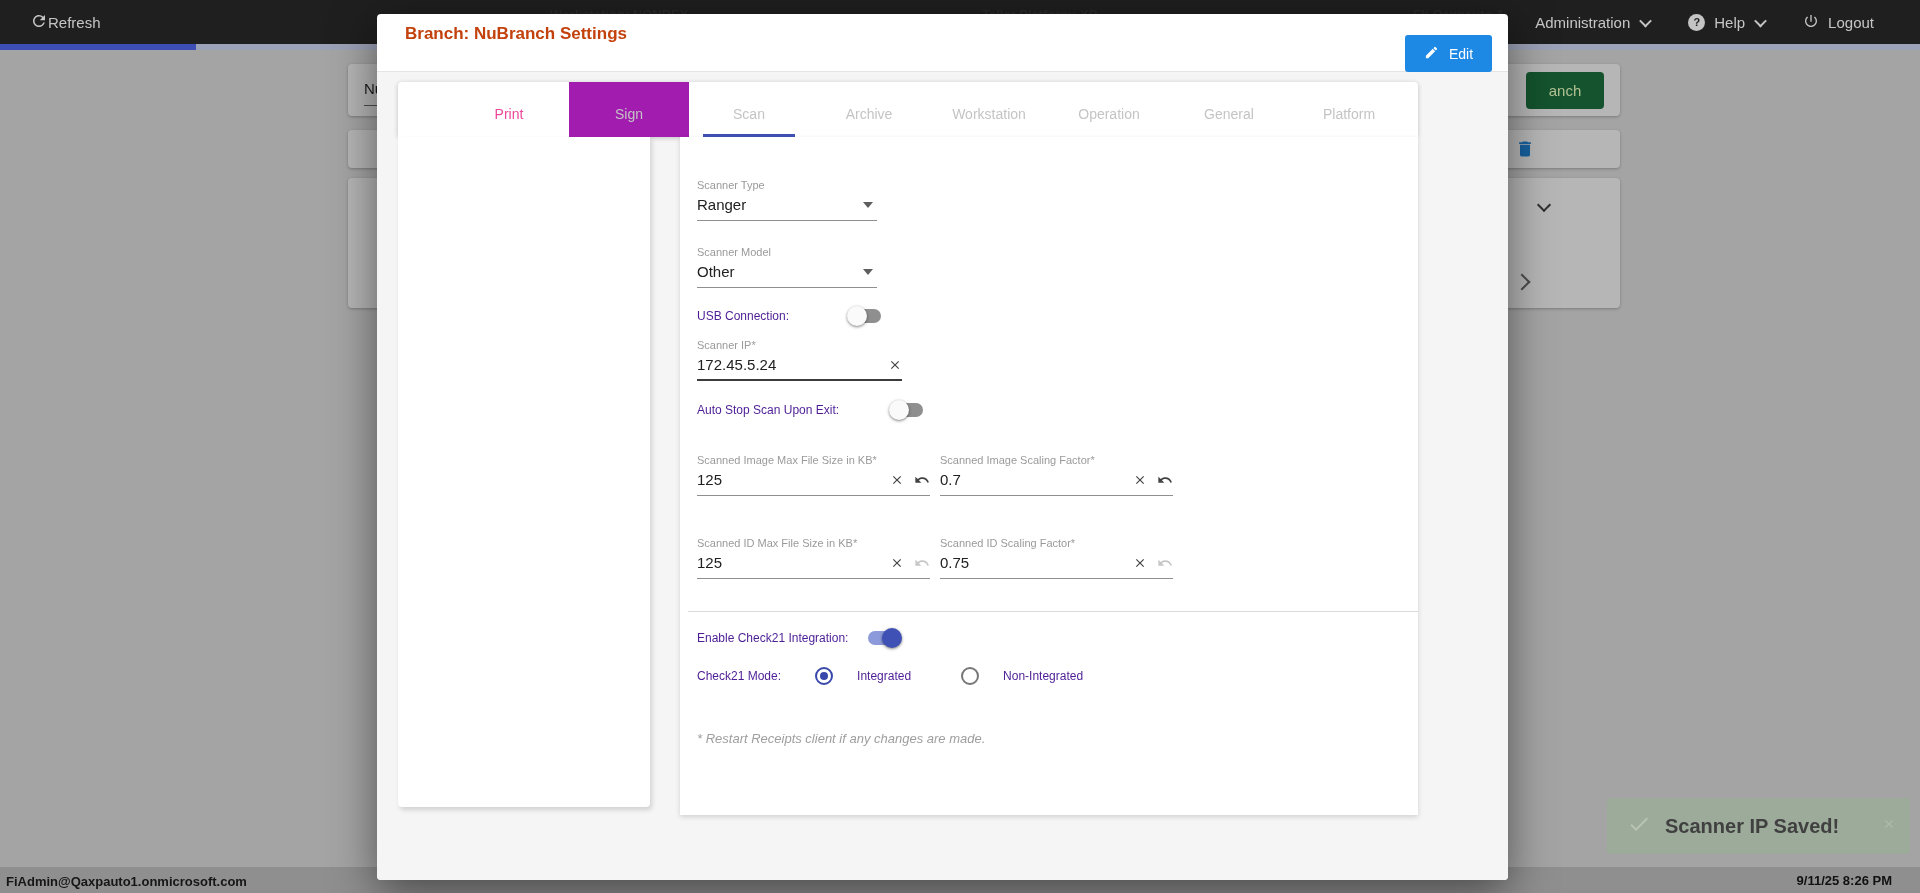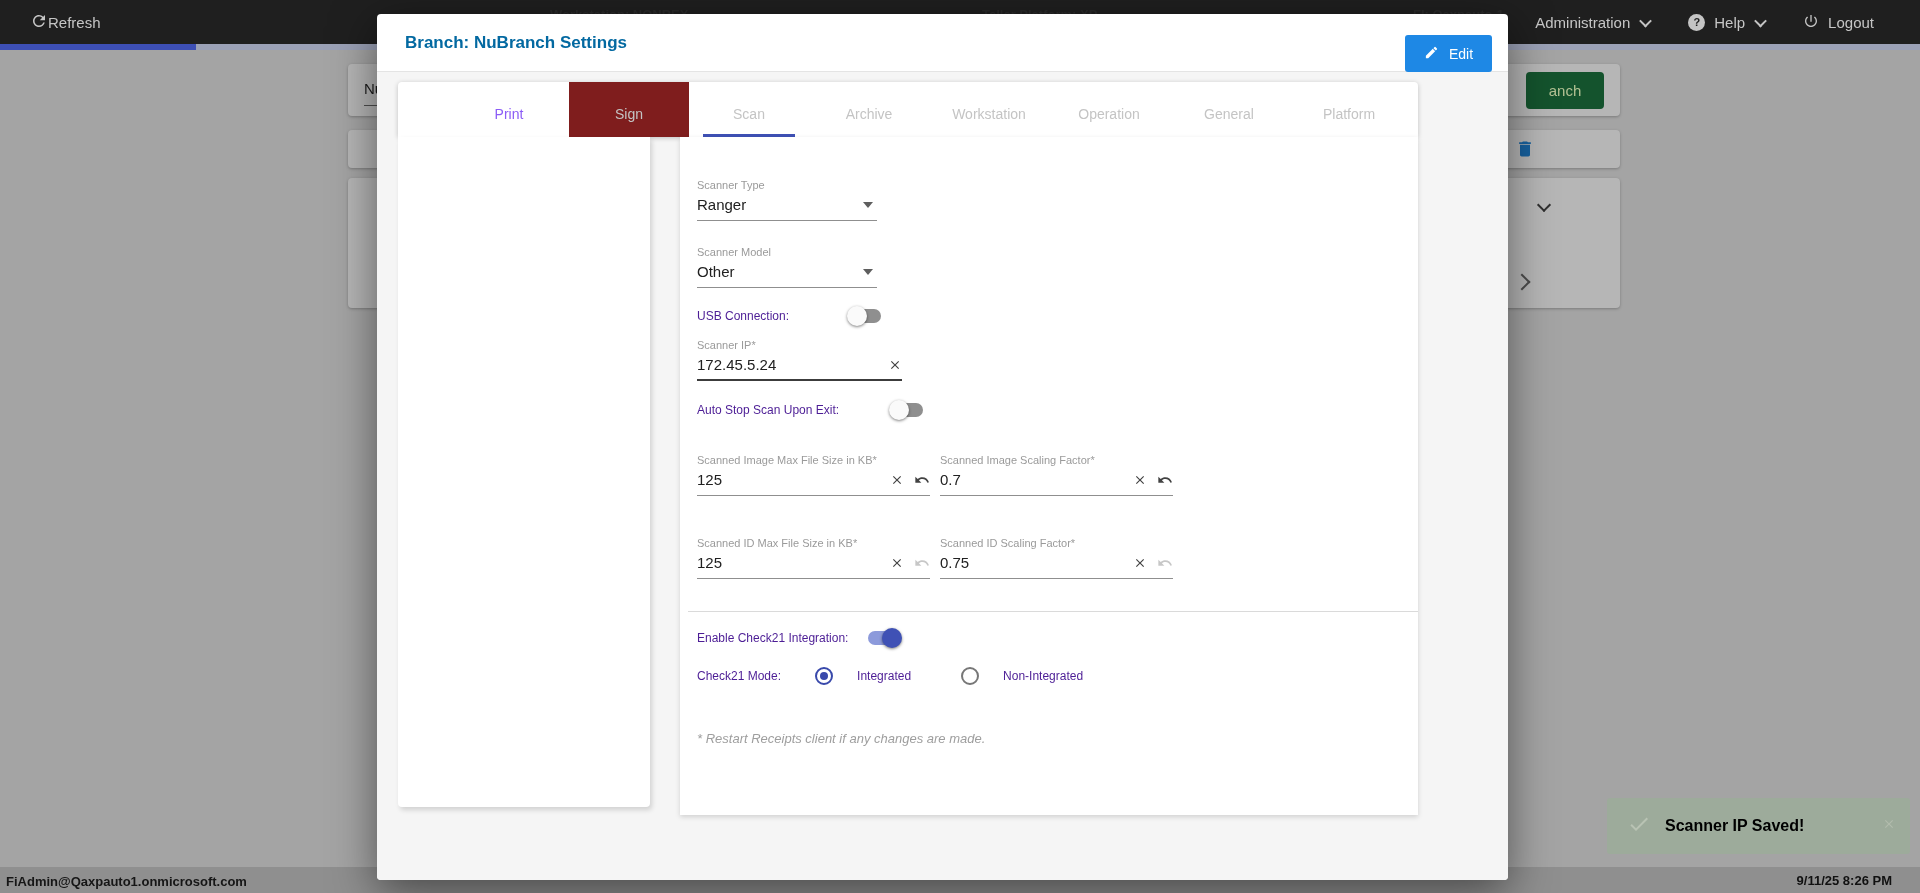--- a/index.html
+++ b/index.html
@@ -40,39 +40,39 @@
   .next-chev{position:absolute;right:92px;top:98px;width:10px;height:10px;border-top:2px solid #4c4c4c;
             border-right:2px solid #4c4c4c;transform:rotate(45deg);}
 
   .statusbar{position:absolute;left:0;top:867px;width:1920px;height:26px;background:#8f8f8f;}
   .sb-user{position:absolute;left:6px;top:7px;font-size:13px;font-weight:bold;color:#161616;}
   .sb-clip{position:absolute;top:7px;height:8px;overflow:hidden;font-size:13px;font-weight:bold;color:#2a2a2a;}
   .sb-time{position:absolute;right:28px;top:6px;font-size:13px;font-weight:bold;color:#111;}
 
   .toast{position:absolute;left:1607px;top:798px;width:303px;height:56px;background:#9dab9b;
          border-radius:3px;display:flex;align-items:center;padding:0 14px 0 20px;box-sizing:border-box;}
-  .toast-msg{flex:1;margin-left:14px;font-size:16px;font-weight:bold;color:#000000;}
+  .toast-msg{flex:1;margin-left:14px;font-size:20px;font-weight:bold;color:#404040;}
 
   
   .modal{position:absolute;left:377px;top:14px;width:1131px;height:866px;background:#ffffff;
          border-radius:4px;box-shadow:0 12px 45px rgba(0,0,0,.5);}
   .m-header{position:absolute;left:0;top:0;right:0;height:57px;border-bottom:1px solid #e4e4e4;}
-  .m-title{position:absolute;left:28px;top:19px;font-size:17px;font-weight:bold;color:#0369a1;}
+  .m-title{position:absolute;left:28px;top:10px;font-size:17px;font-weight:bold;color:#c2410c;}
   .edit-btn{position:absolute;right:16px;top:21px;width:87px;height:37px;background:#1e88e5;
             border-radius:3px;color:#fff;font-size:14px;display:flex;align-items:center;
             justify-content:center;gap:10px;cursor:pointer;}
   .m-body{position:absolute;left:0;top:58px;right:0;bottom:0;background:#f5f5f5;border-radius:0 0 4px 4px;}
 
   .tabcard{position:absolute;left:21px;top:10px;width:1020px;height:55px;background:#fff;
            border-radius:4px 4px 0 0;box-shadow:0 1px 5px rgba(0,0,0,.22);display:flex;
            padding-left:51px;box-sizing:border-box;}
   .tab{position:relative;width:120px;display:flex;align-items:center;justify-content:center;
        padding-top:8px;box-sizing:border-box;font-size:14px;color:#c4c4c4;cursor:pointer;}
-  .tab:first-child{color:#8b5cf6;}
-  .tab:nth-child(2){background:#7f1d1d;}
+  .tab:first-child{color:#ec4899;}
+  .tab:nth-child(2){background:#a21caf;}
   .tab:nth-child(3)::after{content:"";position:absolute;left:14px;right:14px;bottom:0;height:3px;
        background:#3f51b5;}
 
   .leftpanel{position:absolute;left:21px;top:65px;width:252px;height:670px;background:#fff;
              border-radius:0 0 4px 4px;box-shadow:2px 3px 5px rgba(0,0,0,.15);}
   .mainpanel{position:absolute;left:303px;top:65px;width:738px;height:678px;background:#fff;
              box-shadow:0 2px 5px rgba(0,0,0,.15);}
 
   .field{position:absolute;}
   .f-label{font-size:11px;color:#9a9a9a;height:13px;}

